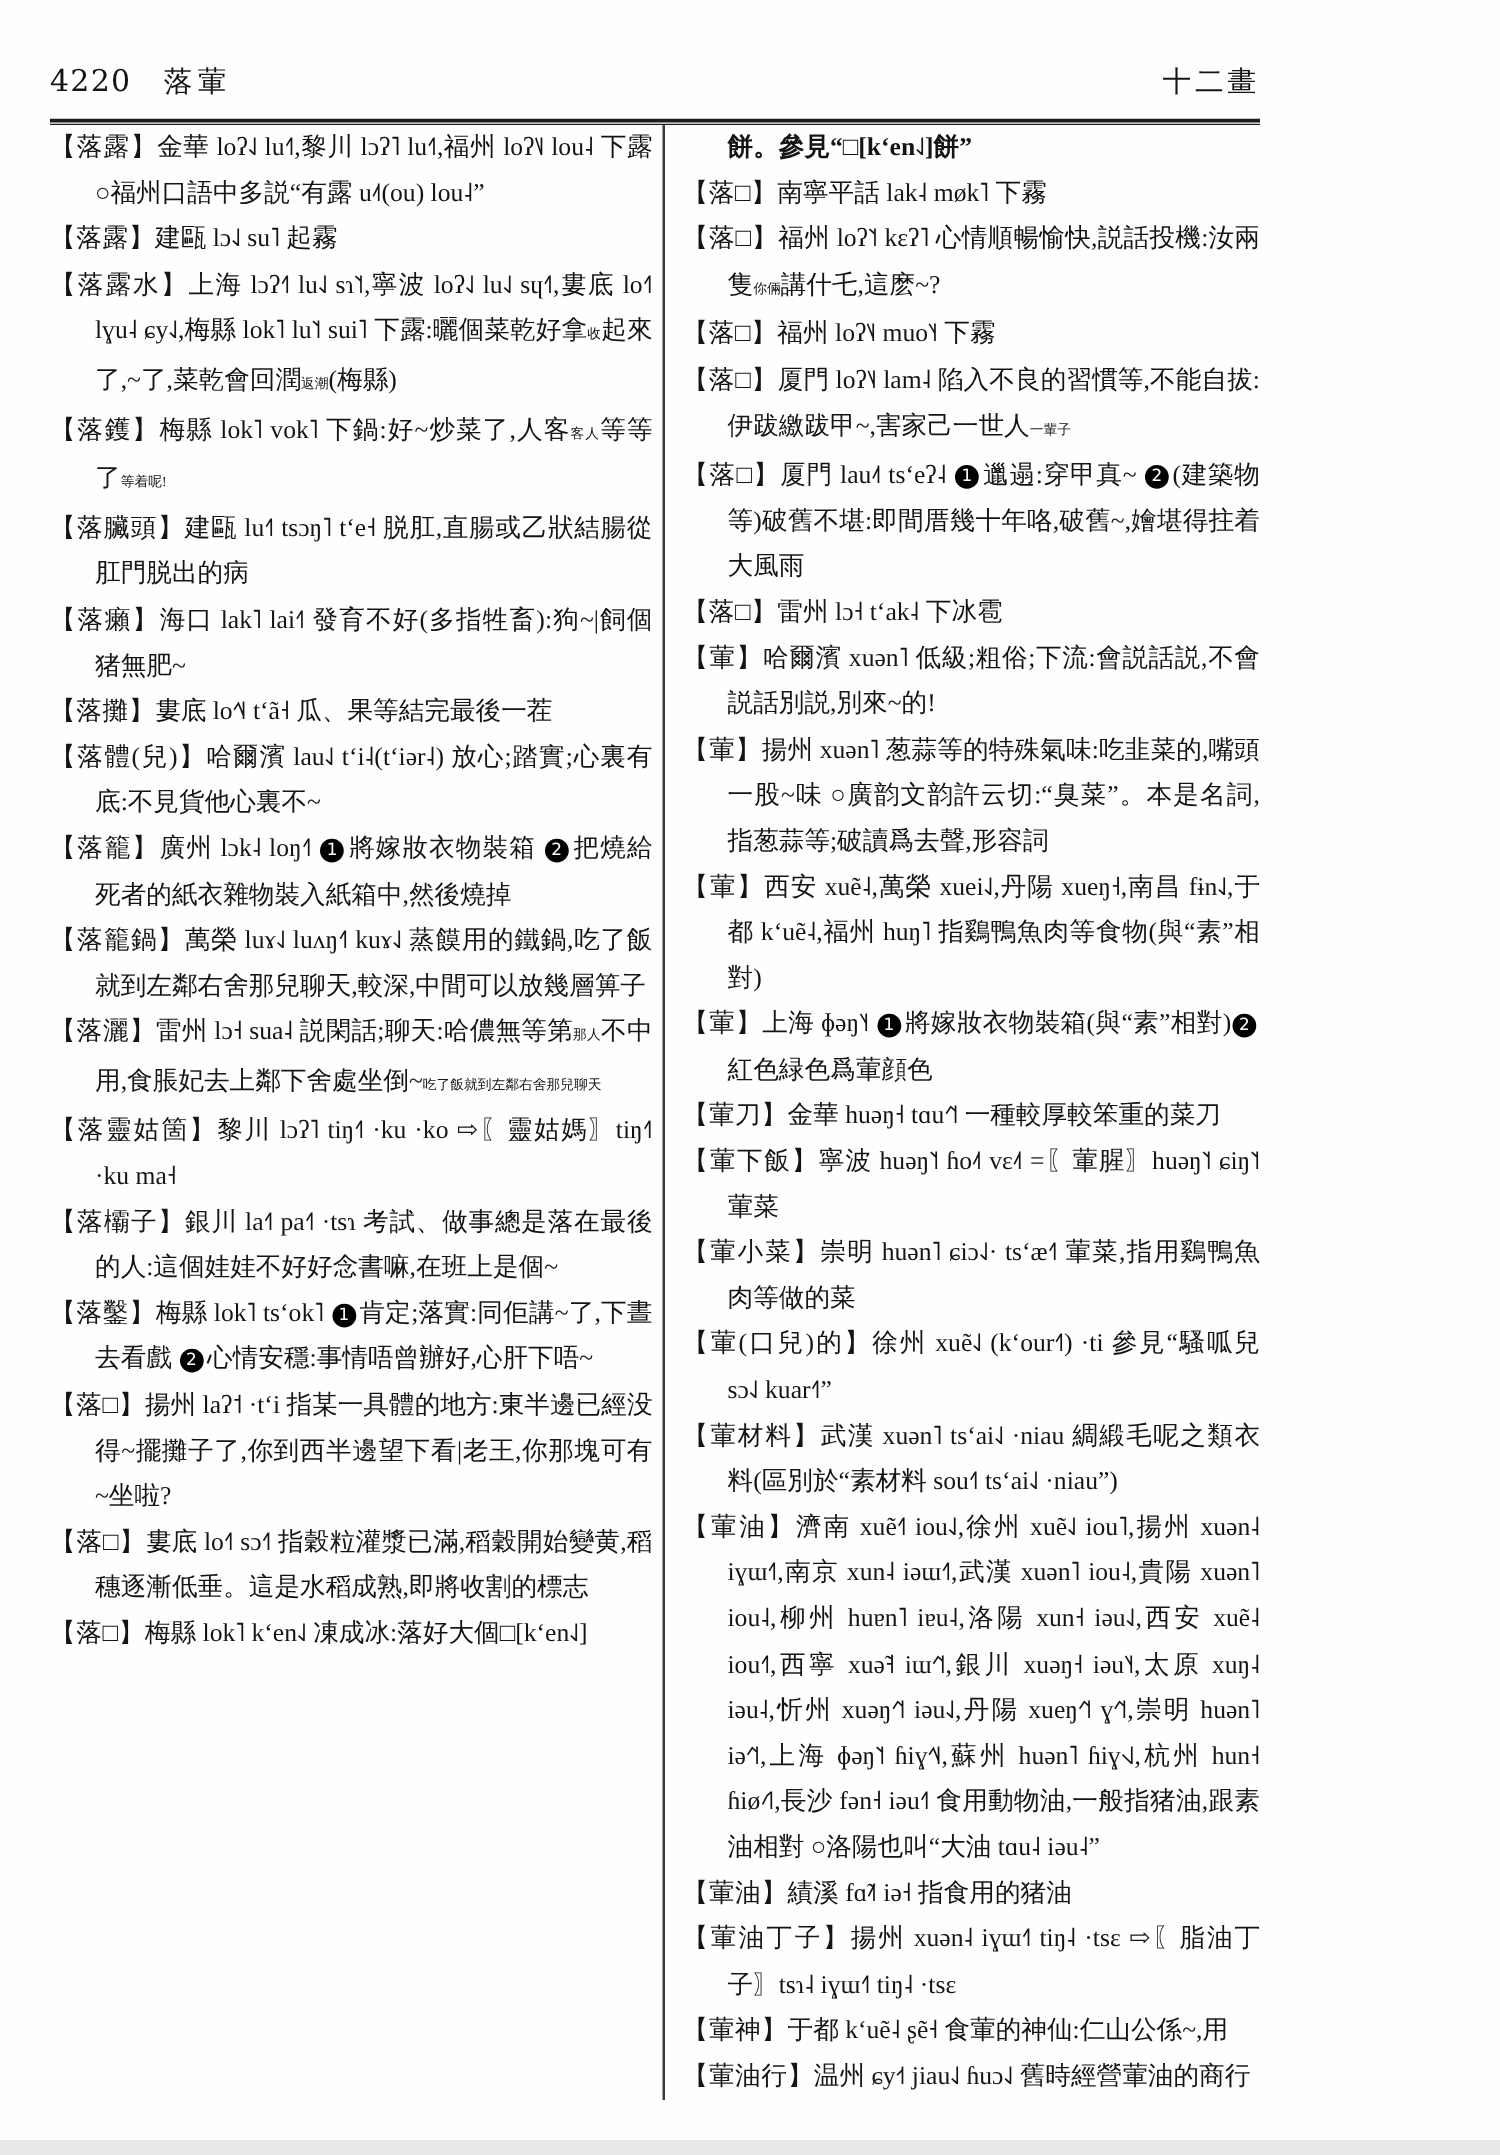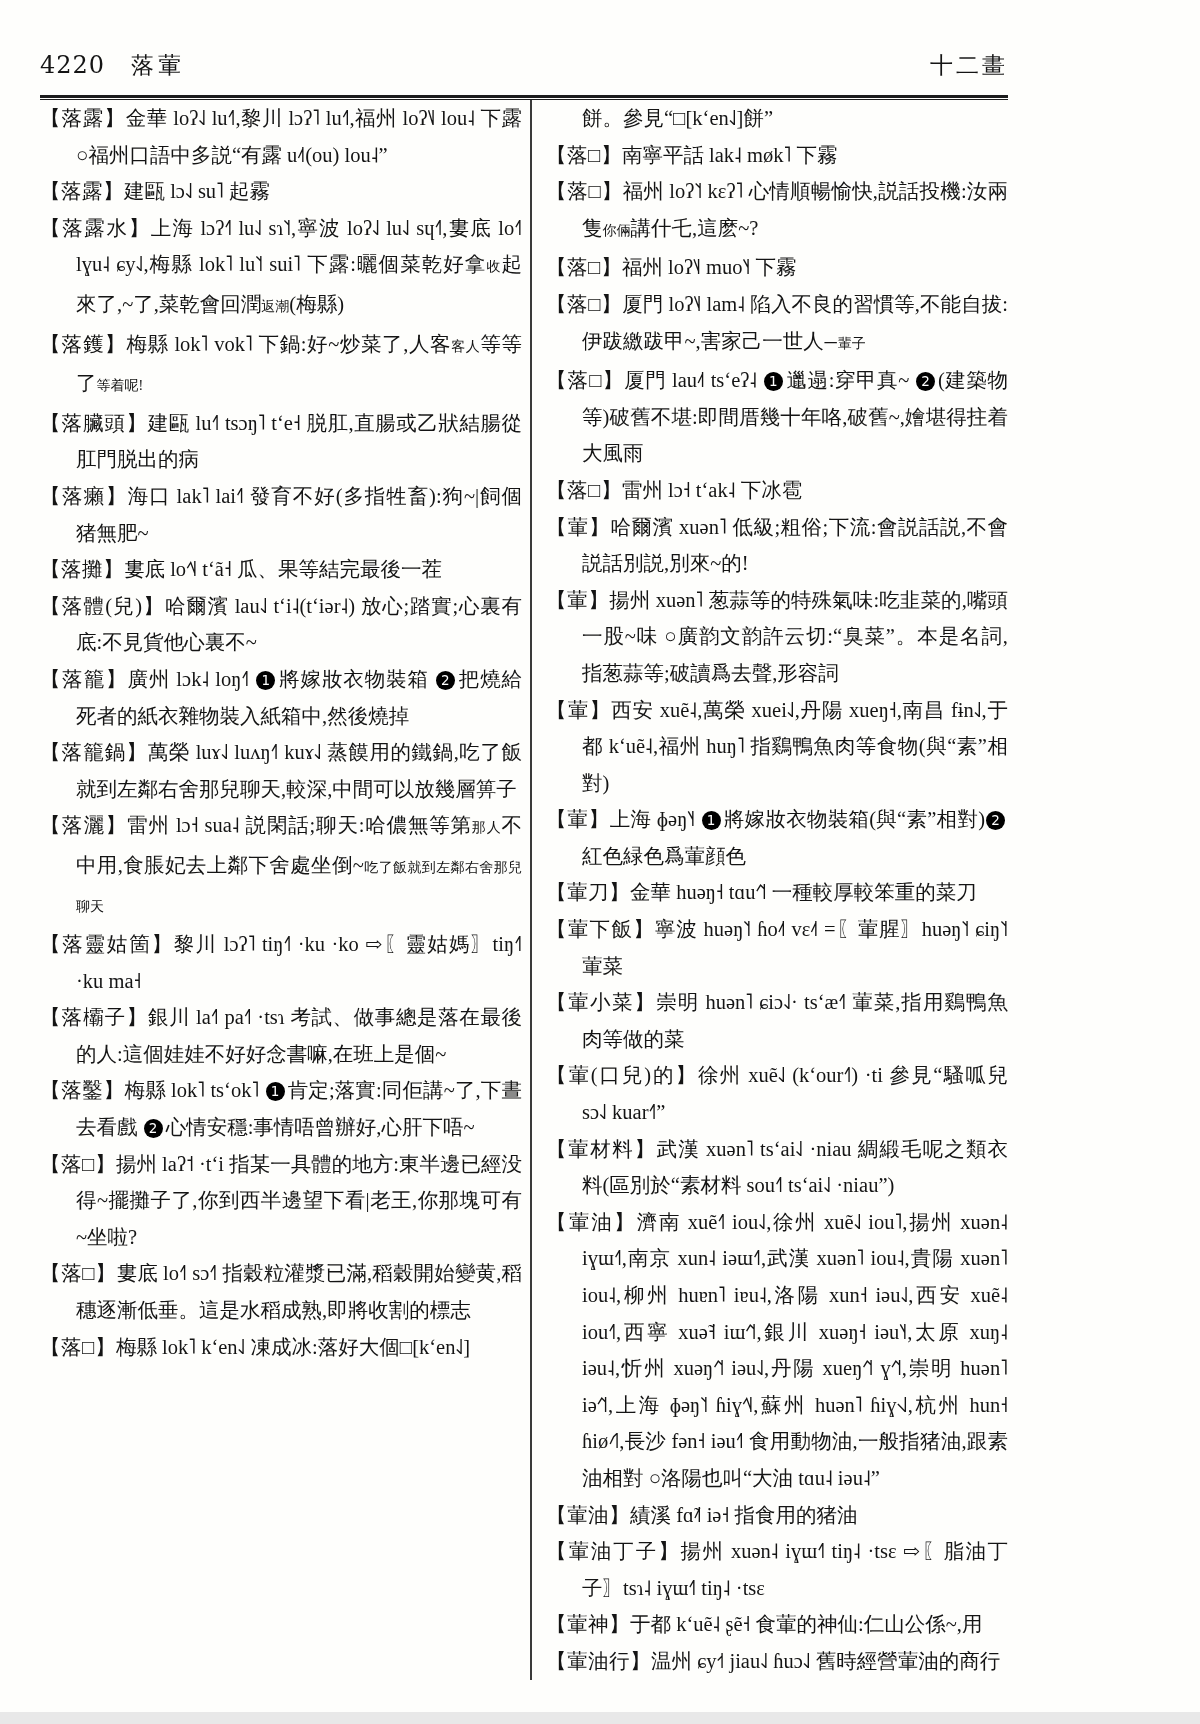--- a/index.html
+++ b/index.html
@@ -23,23 +23,23 @@
   .col-right{flex:1;border-left:2px solid #3a3a3a;padding-left:14px;}
   p.entry{
     margin:0;
     font-size:20.5px;
     line-height:36.6px;
     padding-left:36px;
     text-indent:-36px;
     text-align:justify;
     text-justify:inter-ideograph;
   }
-  p.entry.cont{text-indent:0;}
+  p.entry.cont{text-indent:0;font-weight:bold;}
   .head{letter-spacing:0.5px;}
-  .sm{font-size:14px;}
+  .sm{font-size:11px;}
   .circ{
     display:inline-block;
     width:19px;height:19px;
     background:#000;color:#fff;
     border-radius:50%;
     font-size:13.5px;line-height:19px;
     text-align:center;
     font-family:"DejaVu Sans",sans-serif;
     vertical-align:1px;
     margin:0 3px 0 1px;

